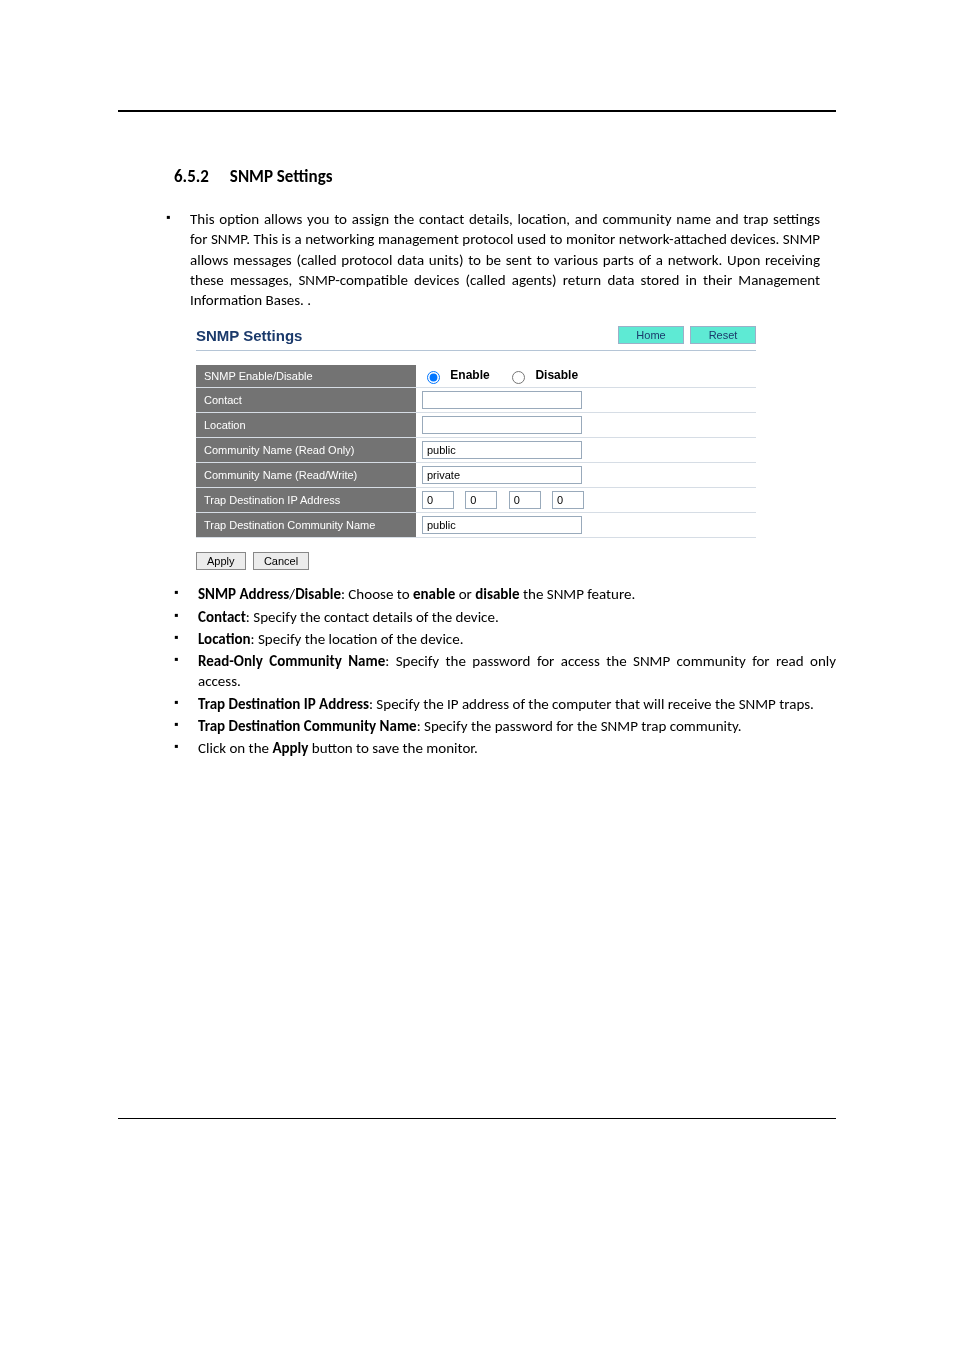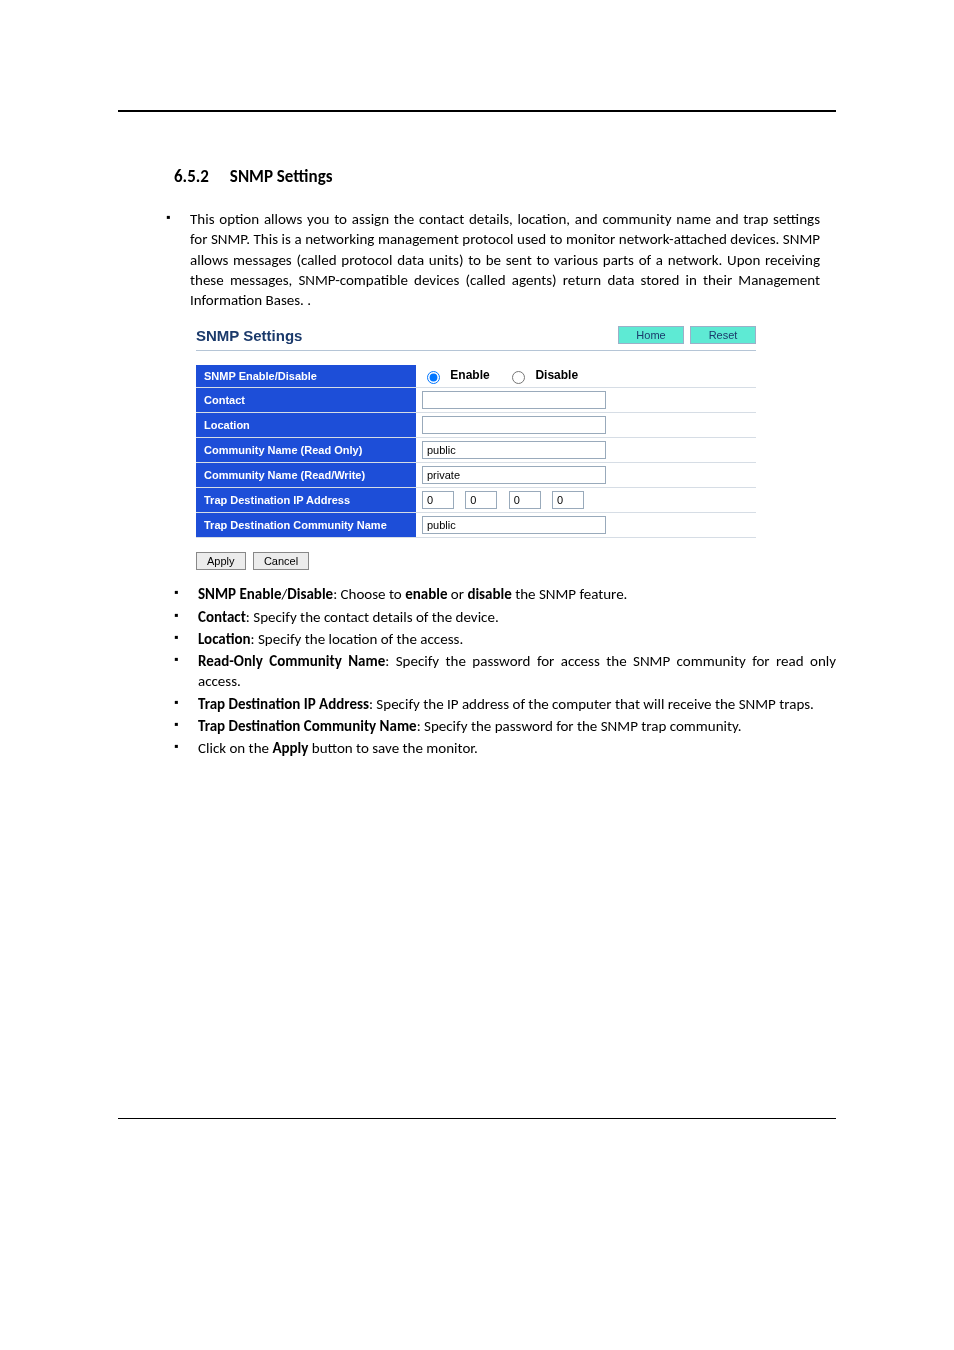--- a/index.html
+++ b/index.html
@@ -100,43 +100,43 @@
     text-align: center;
     margin-left: 6px;
     cursor: pointer;
   }
   table.cfg {
     border-collapse: collapse;
     width: 100%;
     table-layout: fixed;
   }
   table.cfg td.lab {
-    background: #1d4ed8;
+    background: #737373;
     color: #fff;
-    font-weight: 700;
+    font-weight: 400;
     font-size: 11px;
     padding: 5px 8px;
     border-bottom: 1px solid #d6dde5;
     width: 220px;
     vertical-align: middle;
   }
   table.cfg td.val {
     background: #fff;
     border-bottom: 1px solid #d6dde5;
     padding: 3px 6px;
     vertical-align: middle;
   }
   .txt {
     width: 160px;
     height: 18px;
     border: 1px solid #99aabb;
     font-size: 11px;
     padding: 1px 4px;
   }
-  .txt.wide { width: 184px; }
+  .txt.wide { width: 160px; }
   .ip .oct {
     width: 32px; height: 18px;
     border: 1px solid #99aabb;
     font-size: 11px;
     padding: 1px 4px;
     margin-right: 8px;
   }
   .radio-lab { margin-left: 4px; margin-right: 14px; font-weight:700; }
   input[type=radio]{ vertical-align: middle; }
   .btnrow { margin-top: 14px; }
@@ -217,27 +217,27 @@
       </table>
 
     <div class="btnrow">
       <button class="btn2">Apply</button>
       <button class="btn2">Cancel</button>
     </div>
   </div>
 
   <ul class="inner">
     <li>
-      <b>SNMP Enable</b><span>/</span><b>Disable</b><span>: Choose to </span><b>enable</b><span> or </span><b>disable</b><span> the SNMP feature.</span>
+      <b>SNMP Address</b><span>/</span><b>Disable</b><span>: Choose to </span><b>enable</b><span> or </span><b>disable</b><span> the SNMP feature.</span>
     </li>
     <li>
       <b>Contact</b><span>: Specify the contact details of the device.</span>
     </li>
     <li>
-      <b>Location</b><span>: Specify the location of the access.</span>
+      <b>Location</b><span>: Specify the location of the device.</span>
     </li>
     <li>
       <b>Read-Only Community Name</b><span>: Specify the password for access the SNMP community for read only access.</span>
     </li>
     <li>
       <b>Trap Destination IP Address</b><span>: Specify the IP address of the computer that will receive the SNMP traps.</span>
     </li>
     <li>
       <b>Trap Destination Community Name</b><span>: Specify the password for the SNMP trap community.</span>
     </li>

